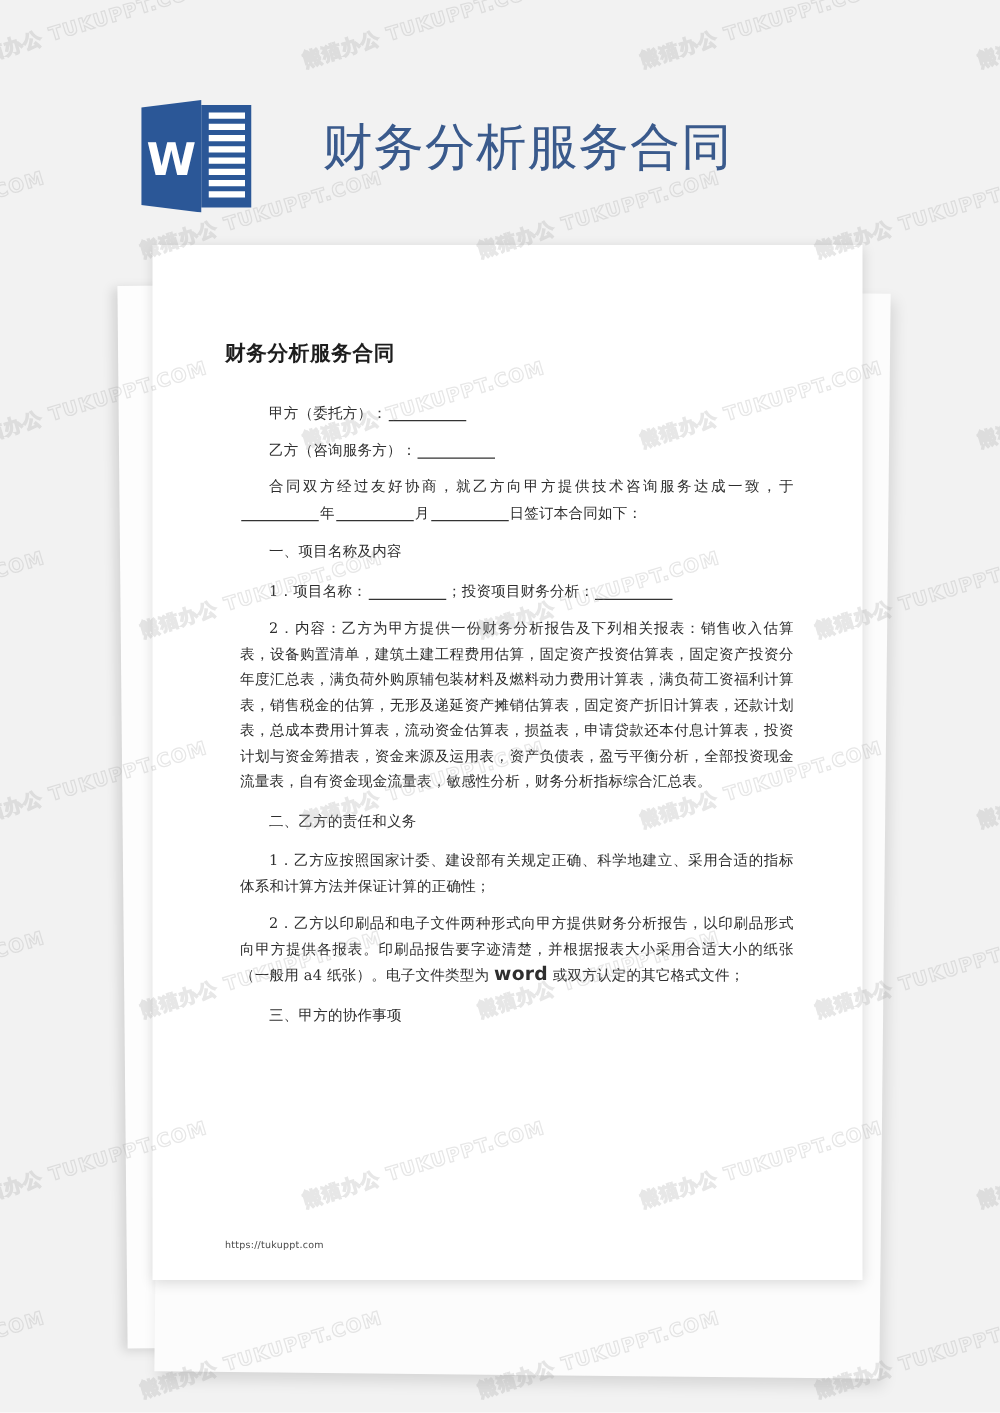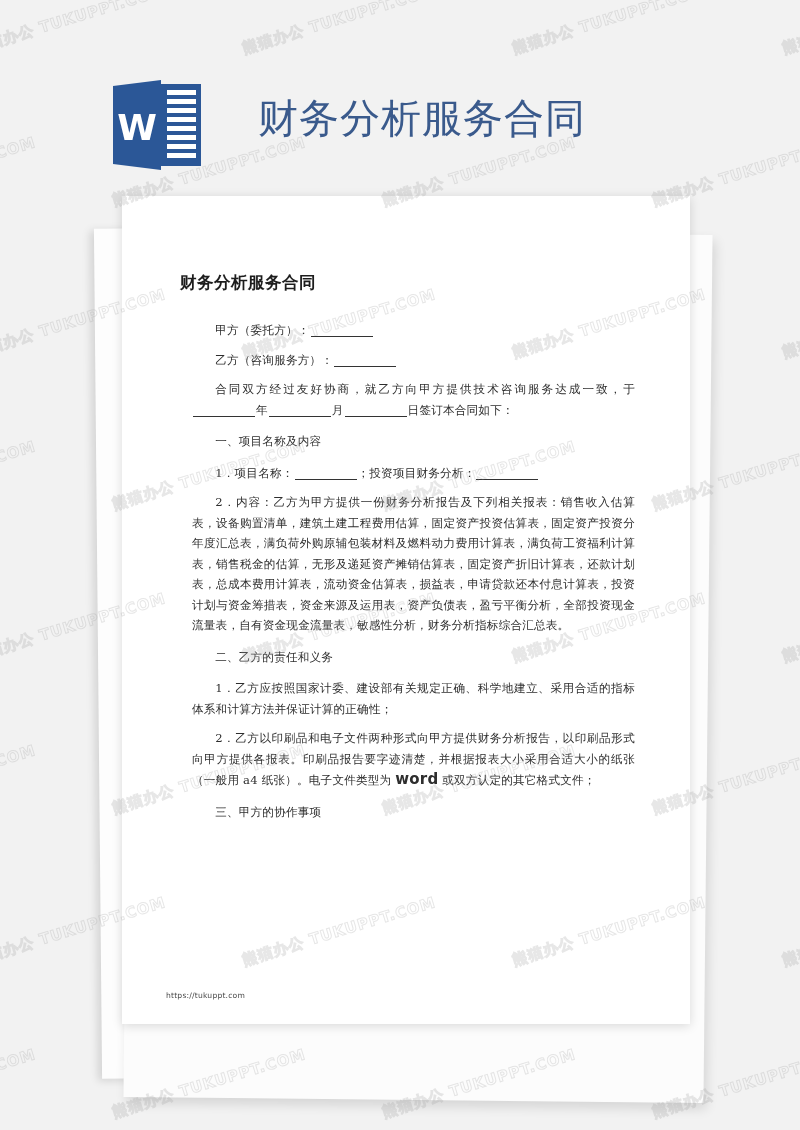--- a/index.html
+++ b/index.html
@@ -157,21 +157,21 @@
     vertical-align: -3px;
     margin: 0 1px;
   }
   .mono-word {
     font-family: "DejaVu Sans", "Liberation Sans", sans-serif;
     font-weight: 700;
     font-size: 15px;
   }
   .doc-footer {
     position: absolute;
-    left: 44px;
+    left: 58px;
     top: 795px;
     font-family: "DejaVu Sans", "Liberation Sans", sans-serif;
     font-size: 7.6px;
     color: #4a4a4a;
     letter-spacing: 0.2px;
   }
 </style>
 </head>
 <body>
 

